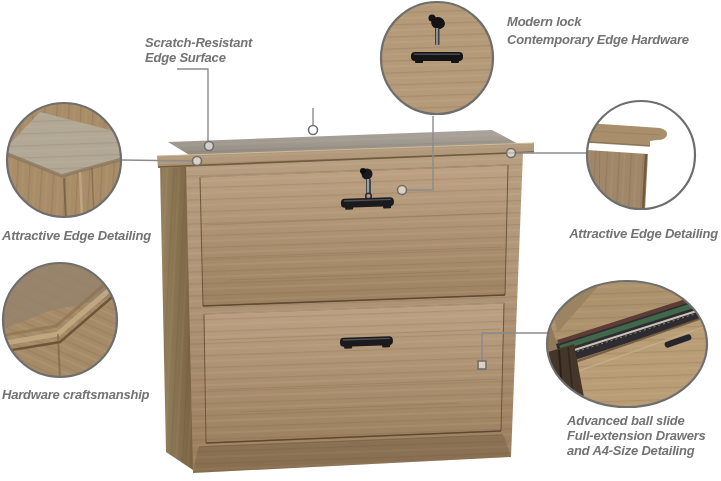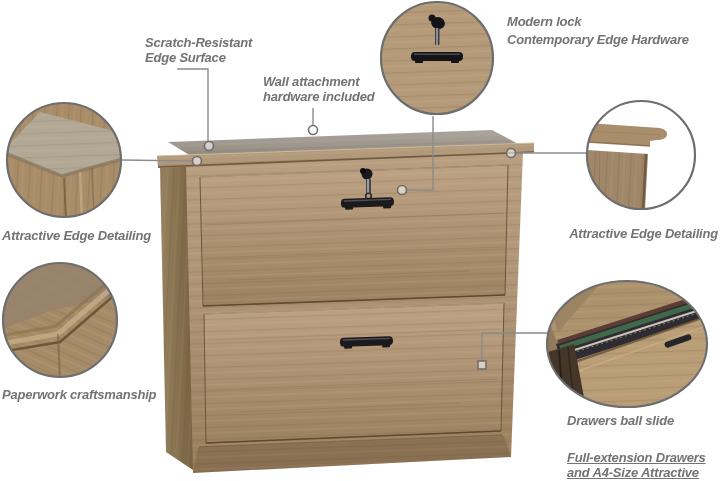--- a/index.html
+++ b/index.html
@@ -6,21 +6,21 @@
   .stage{
     position:relative;width:721px;height:481px;background:#ffffff;overflow:hidden;
     font-family:"Liberation Sans","DejaVu Sans",sans-serif;
   }
   .stage svg{position:absolute;left:0;top:0;}
   .lbl{
     position:absolute;font-weight:700;font-style:italic;font-size:13px;line-height:15px;
     color:#737373;letter-spacing:-0.2px;white-space:nowrap;
   }
   .lbl.spread{line-height:18px;}
-  .lbl .gap{margin-top:22px;text-decoration:underline;}
+  .lbl .gap{margin-top:0;}
   .right{text-align:right;}
 </style>
 </head>
 <body>
 
 <div class="stage">
 
 <svg width="721" height="481" viewBox="0 0 721 481">
   <defs>
     <linearGradient id="gTop" x1="0" y1="0" x2="0" y2="1">
@@ -239,37 +239,33 @@
     <circle cx="511" cy="153" r="4.5"></circle>
     <rect x="478" y="361" width="8" height="8"></rect>
   </g>
 </svg>
 
   <div class="lbl" style="left:145px;top:35px;">
     <div>Scratch-Resistant</div>
     <div>Edge Surface</div>
   </div>
 
-  <div class="lbl" style="left:263px;top:74px;">
-    <div>Wall attachment</div>
-    <div>hardware included</div>
-  </div>
 
   <div class="lbl spread" style="left:507px;top:13px;">
     <div>Modern lock</div>
     <div>Contemporary Edge Hardware</div>
   </div>
 
   <div class="lbl" style="left:2px;top:228px;">Attractive Edge Detailing</div>
 
-  <div class="lbl" style="left:2px;top:387px;">Paperwork craftsmanship</div>
+  <div class="lbl" style="left:2px;top:387px;">Hardware craftsmanship</div>
 
   <div class="lbl right" style="left:438px;top:226px;width:280px;">Attractive Edge Detailing</div>
 
   <div class="lbl" style="left:567px;top:413px;">
-    <div>Drawers ball slide</div>
+    <div>Advanced ball slide</div>
     <div class="gap">
       <div>Full-extension Drawers</div>
-      <div>and A4-Size Attractive</div>
+      <div>and A4-Size Detailing</div>
     </div>
   </div>
 
 </div>
 
 </body></html>

